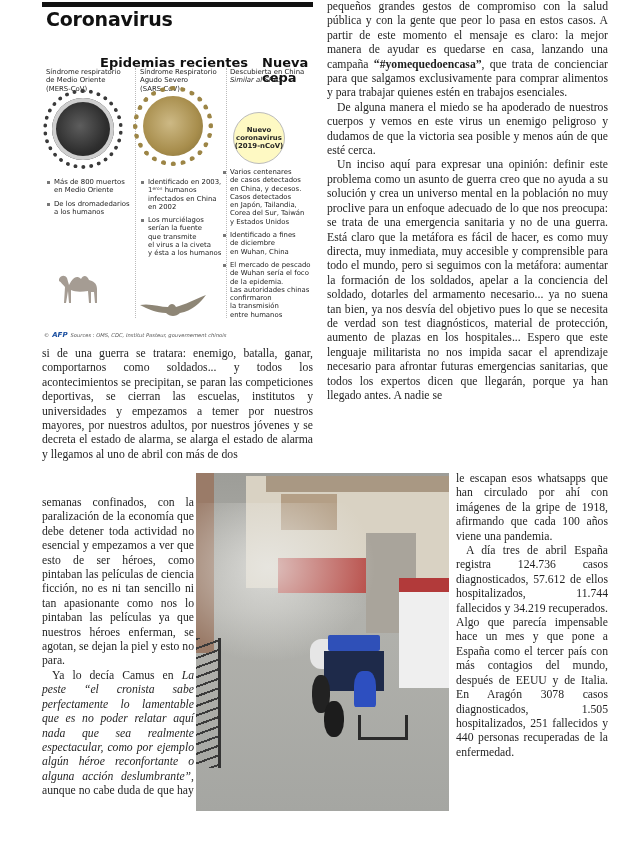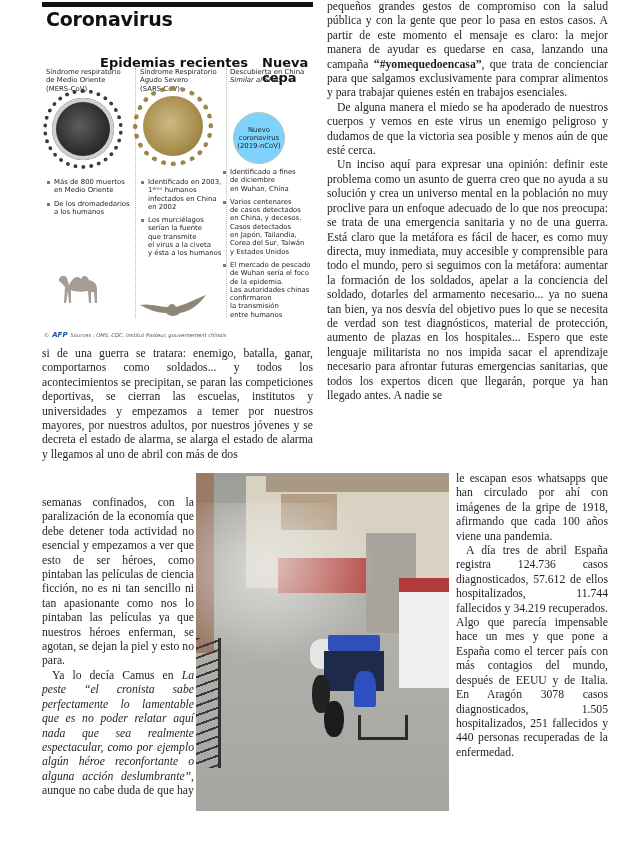--- a/index.html
+++ b/index.html
@@ -16,21 +16,21 @@
   .infographic .col .sub { font-style: italic; }
   .infographic .divider { position: absolute; top: 68px; width: 0; height: 250px; border-left: 1px dotted #bbb; }
   .infographic ul { list-style: none; margin: 0; padding: 0; }
   .infographic li { position: relative; padding-left: 8px; margin-bottom: 5px; white-space: pre-line; }
   .infographic li::before { content: ""; position: absolute; left: 1px; top: 3px; width: 3px; height: 3px; background: #777; }
   .virus { position: absolute; border-radius: 50%; }
   .virus-mers { left: 12px; top: 98px; width: 62px; height: 62px; background: radial-gradient(circle at 45% 45%, #5d5d5d 0%, #2e2e2e 55%, #1a1a1a 100%); box-shadow: 0 0 0 4px #cfcfcf inset; }
   .virus-mers::before { content: ""; position: absolute; left: -9px; top: -9px; right: -9px; bottom: -9px; border-radius: 50%; border: 4px dotted #3a3a3a; }
   .virus-sars { left: 103px; top: 96px; width: 60px; height: 60px; background: radial-gradient(circle at 45% 45%, #cdb985 0%, #a88e4d 60%, #7e6a34 100%); }
   .virus-sars::before { content: ""; position: absolute; left: -10px; top: -10px; right: -10px; bottom: -10px; border-radius: 50%; border: 5px dotted #9c8546; }
-  .virus-new { left: 193px; top: 112px; width: 50px; height: 50px; border: 1px solid #bbb; background: #7dd3fc; display: flex; align-items: center; justify-content: center; text-align: center; font-size: 6.9px; line-height: 8.3px; white-space: pre-line; }
+  .virus-new { left: 193px; top: 112px; width: 50px; height: 50px; border: 1px solid #bbb; background: #fef9c3; display: flex; align-items: center; justify-content: center; text-align: center; font-size: 6.9px; line-height: 8.3px; white-space: pre-line; font-weight: bold; }
   .camel { position: absolute; left: 15px; top: 265px; width: 48px; height: 40px; }
   .bat { position: absolute; left: 100px; top: 295px; width: 66px; height: 22px; }
   .credit { position: absolute; left: 4px; top: 331px; font-size: 5.2px; font-style: italic; color: #555; display: flex; align-items: center; gap: 3px; }
   .credit .afp { font-style: italic; font-weight: bold; color: #1a4fa0; font-size: 7px; }
 
   
   .text-block { position: absolute; font-size: 11.7px; line-height: 14.4px; text-align: justify; color: #1f1f1f; }
   .text-block p { margin: 0; }
   .indent { text-indent: 10px; }
   .tag { font-weight: bold; }
@@ -120,30 +120,30 @@
 
   <div class="col" style="left:190px; width:84px;">
     <div class="name">Descubierta en China</div>
     <div class="sub">Similar al SRAS</div>
   </div>
   <div class="virus virus-new">Nuevo
 coronavirus
 (2019-nCoV)</div>
   <div class="col" style="left:182px; top:168px; width:92px;">
     <ul>
-      <li>Identificado a fines
-de diciembre
-en Wuhan, China</li>
       <li>Varios centenares
 de casos detectados
 en China, y decesos.
 Casos detectados
 en Japón, Tailandia,
 Corea del Sur, Taiwán
 y Estados Unidos</li>
+      <li>Identificado a fines
+de diciembre
+en Wuhan, China</li>
       <li>El mercado de pescado
 de Wuhan sería el foco
 de la epidemia.
 Las autoridades chinas
 confirmaron
 la transmisión
 entre humanos</li>
     </ul>
   </div>
 

